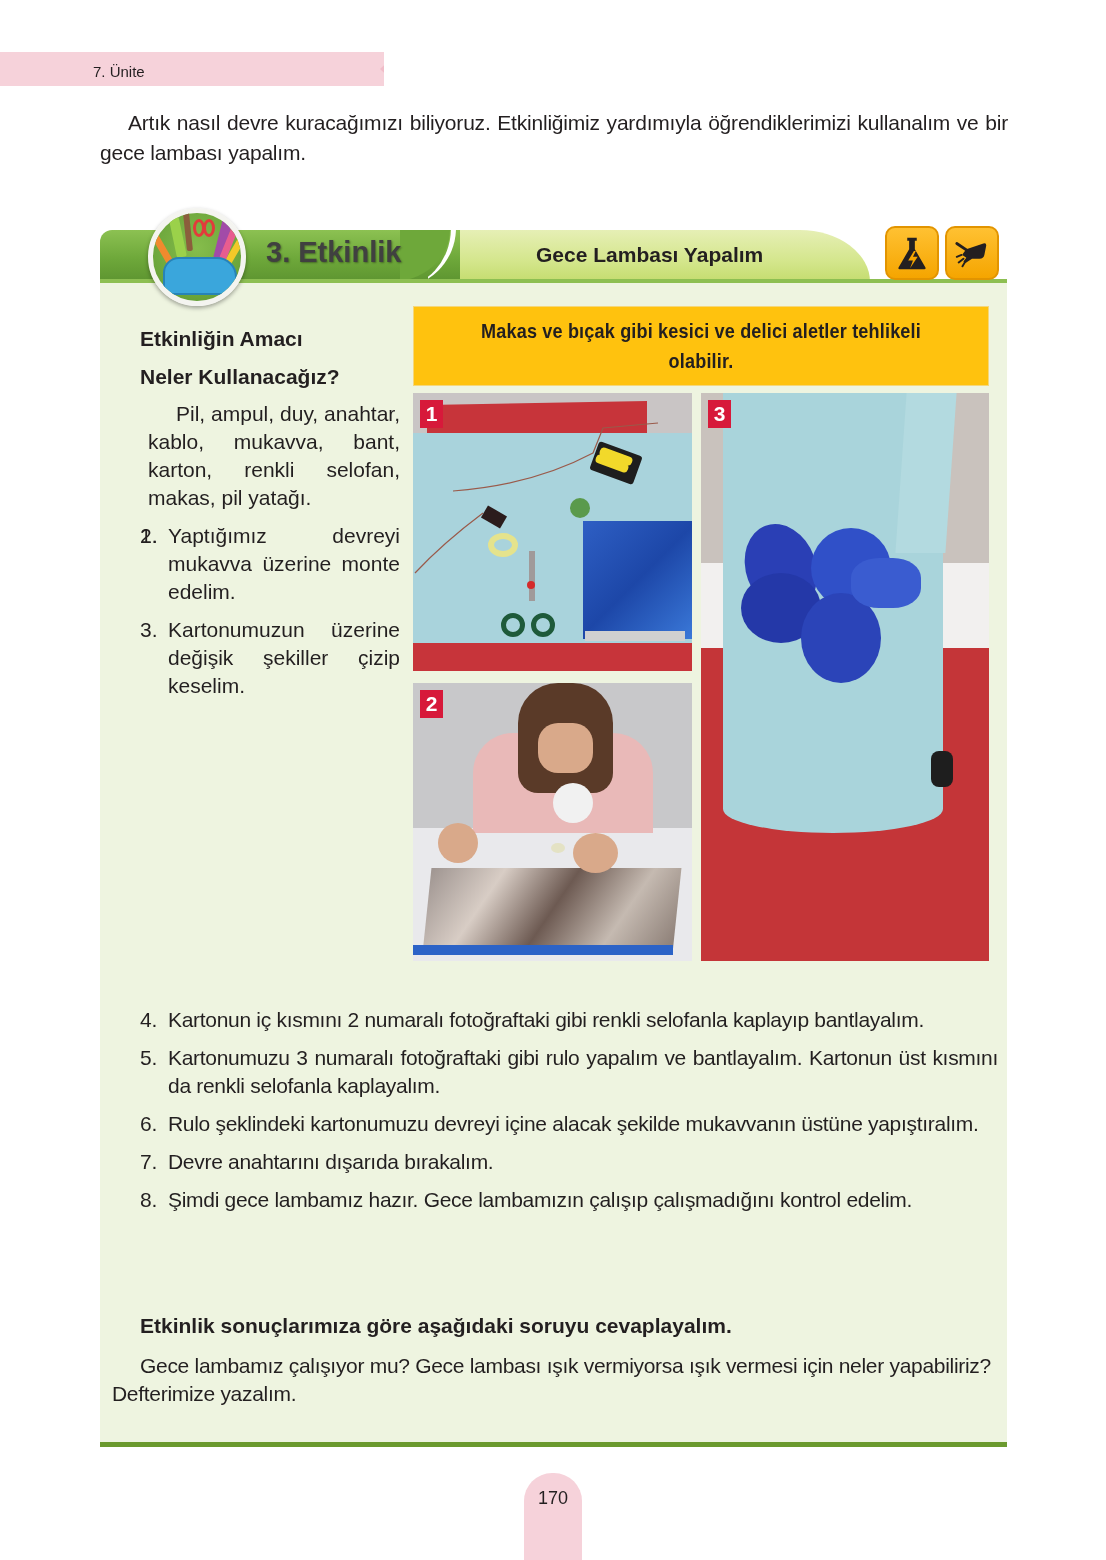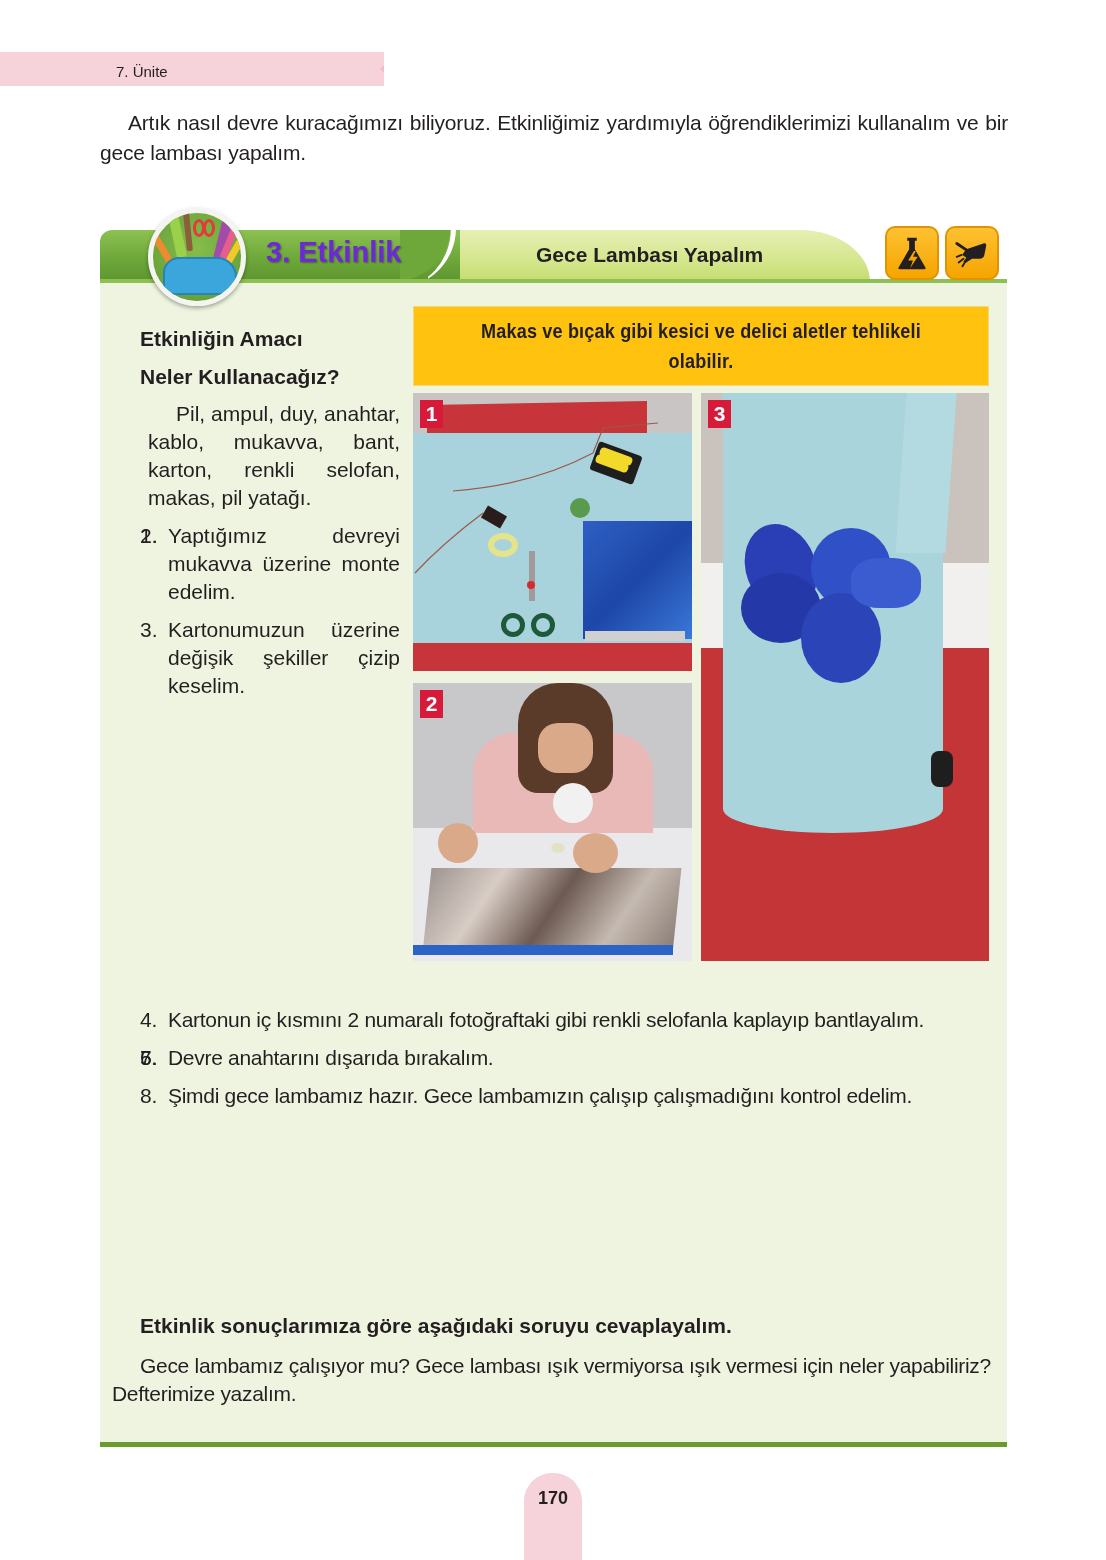--- a/index.html
+++ b/index.html
@@ -5,21 +5,21 @@
   * { box-sizing: border-box; margin: 0; padding: 0; }
   html, body { width: 1106px; height: 1560px; background: #ffffff; overflow: hidden; }
   body { position: relative; font-family: "Liberation Sans", sans-serif; color: #231f20; }
 
   
   .unit-ribbon { position: absolute; left: 0; top: 52px; width: 422px; height: 34px; background: #f6d2da; }
   .unit-ribbon::after { content: ""; position: absolute; right: 0; top: 0; width: 0; height: 0;
     border-top: 17px solid #ffffff; border-bottom: 17px solid #ffffff; border-left: 0; border-right: 38px solid #ffffff; }
   .unit-ribbon .notch-shade { position: absolute; right: 24px; top: 0; width: 0; height: 0;
     border-top: 17px solid transparent; border-bottom: 17px solid transparent; border-right: 18px solid #f0bcc8; }
-  .unit-label { position: absolute; left: 116px; top: 63px; font-size: 15px; color: #231f20; }
+  .unit-label { position: absolute; left: 93px; top: 63px; font-size: 15px; color: #231f20; }
 
   
   .intro { position: absolute; left: 100px; top: 108px; width: 908px; font-size: 21px; line-height: 30px; text-indent: 28px; text-align: justify; letter-spacing: -0.2px; }
 
   
   .panel { position: absolute; left: 100px; top: 280px; width: 907px; height: 1165px; background: #eef4e0; }
   .panel-bottom-rule { position: absolute; left: 100px; top: 1442px; width: 907px; height: 5px; background: #6b9a2e; }
   .header-underline { position: absolute; left: 100px; top: 279px; width: 907px; height: 4px; background: #8dbf52; }
 
   .header-left { position: absolute; left: 100px; top: 230px; width: 360px; height: 52px;
@@ -33,21 +33,21 @@
   .header-right-curve-white { position: absolute; left: 428px; top: 230px; width: 30px; height: 52px; overflow: hidden; }
   .header-right-curve-white div { position: absolute; left: -32px; top: -4px; width: 60px; height: 62px; border-right: 5px solid #ffffff; border-radius: 0 0 60px 0; }
 
   .badge-circle { position: absolute; left: 148px; top: 208px; width: 98px; height: 98px; border-radius: 50%;
     background: radial-gradient(circle at 50% 40%, #86bd4c 0%, #6aa43a 70%, #5a9430 100%);
     border: 5px solid #f4f4f0; box-shadow: 0 2px 4px rgba(0,0,0,0.35); overflow: hidden; }
   .pouch { position: absolute; left: 10px; top: 44px; width: 74px; height: 38px; background: #3aa6dc; border-radius: 16px 20px 8px 8px; border: 2px solid #2783b8; }
   .pencil { position: absolute; width: 7px; height: 40px; border-radius: 2px; transform-origin: bottom center; }
   .scissor-ring { position: absolute; width: 12px; height: 18px; border: 3px solid #e23b3b; border-radius: 50%; }
 
-  .activity-number { position: absolute; left: 266px; top: 236px; font-size: 29px; font-weight: bold; color: #6d28d9; text-shadow: 1px 1px 2px rgba(0,0,0,0.35); }
+  .activity-number { position: absolute; left: 266px; top: 236px; font-size: 29px; font-weight: bold; color: #404040; text-shadow: 1px 1px 2px rgba(0,0,0,0.35); }
   .activity-title { position: absolute; left: 536px; top: 243px; font-size: 21px; font-weight: bold; color: #231f20; }
 
   .warn-icon { position: absolute; top: 226px; width: 54px; height: 54px; border-radius: 10px;
     background: linear-gradient(to bottom, #ffc132, #f5a500); border: 2px solid #e29400; display: flex; align-items: center; justify-content: center; }
   .warn-icon svg { width: 38px; height: 38px; }
   .left-col { position: absolute; left: 112px; top: 324px; width: 288px; }
   .left-col .heading { font-weight: bold; font-size: 21px; line-height: 30px; margin-left: 28px; margin-bottom: 8px; }
   .left-col .para { font-size: 21px; line-height: 28px; text-align: justify; margin-bottom: 8px; }
   .left-col .para.indent { text-indent: 28px; margin-left: 36px; }
   .left-col .para.block { margin-left: 28px; }
@@ -70,21 +70,21 @@
   
   .photo { position: absolute; overflow: hidden; }
   .photo-label { position: absolute; left: 7px; top: 7px; width: 23px; height: 28px; background: #d7193a; color: #ffffff; font-weight: bold; font-size: 21px; line-height: 28px; text-align: center; z-index: 5; }
 
   .photo1 { left: 413px; top: 393px; width: 279px; height: 278px; background: #c9c5c5; }
   .photo2 { left: 413px; top: 683px; width: 279px; height: 278px; background: #cfcfd2; }
   .photo3 { left: 701px; top: 393px; width: 288px; height: 568px; background: #c7c1bc; }
 
   
   .page-tab { position: absolute; left: 524px; top: 1473px; width: 58px; height: 90px; background: #f6d2da; border-radius: 28px 28px 0 0; }
-  .page-number { position: absolute; left: 524px; top: 1488px; width: 58px; text-align: center; font-weight: bold; font-size: 18px; color: #231f20; }
+  .page-number { position: absolute; left: 524px; top: 1488px; width: 58px; text-align: center; font-weight: normal; font-size: 18px; color: #231f20; }
 </style>
 </head>
 <body>
 
 <div class="unit-ribbon">
   <div class="notch-shade"></div>
 </div>
 <div class="unit-label">7. Ünite</div>
 
 <p class="intro">Artık nasıl devre kuracağımızı biliyoruz. Etkinliğimiz yardımıyla öğrendiklerimizi kullanalım ve bir gece lambası yapalım.</p>
@@ -204,23 +204,25 @@
   <div class="photo-label">3</div>
 </div>
 
 <div class="wide-steps">
   <div class="step">
     <span class="num">4.</span>
     <span>Kartonun iç kısmını 2 numaralı fotoğraftaki gibi renkli selofanla kaplayıp bantlayalım.</span>
   </div>
   <div class="step">
     <span class="num">5.</span>
+    <span>Kartonumuzu 3 numaralı fotoğraftaki gibi rulo yapalım ve bantlayalım. Kartonun üst kısmını da renkli selofanla kaplayalım.</span>
   </div>
   <div class="step">
     <span class="num">6.</span>
+    <span>Rulo şeklindeki kartonumuzu devreyi içine alacak şekilde mukavvanın üstüne yapıştıralım.</span>
   </div>
   <div class="step">
     <span class="num">7.</span>
     <span>Devre anahtarını dışarıda bırakalım.</span>
   </div>
   <div class="step">
     <span class="num">8.</span>
     <span>Şimdi gece lambamız hazır. Gece lambamızın çalışıp çalışmadığını kontrol edelim.</span>
   </div>
 </div>

